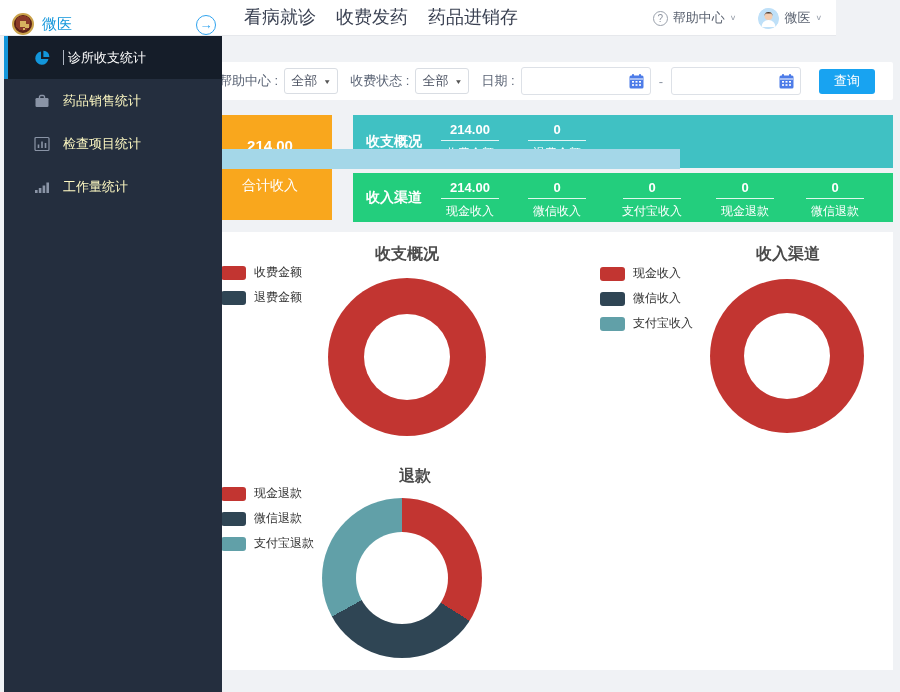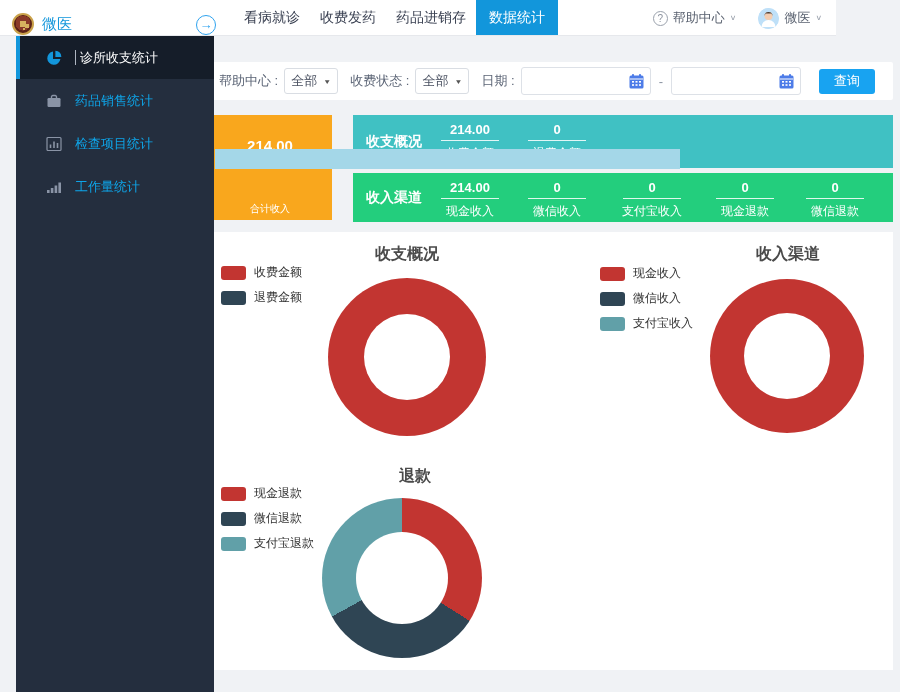--- a/index.html
+++ b/index.html
@@ -25,37 +25,37 @@
   }
   .logo::after{ content:""; position:absolute; left:6px; top:6px; width:6px; height:6px;
     background:#d8b35e; box-shadow:4px 2px 0 -1px #d8b35e, 1px 5px 0 -2px #d8b35e; }
   .brand-name { margin-left:8px; color:#1296db; font-size:15px; }
   .collapse-btn {
     width:20px; height:20px; border:1px solid #2fa3ef; border-radius:50%;
     color:#2fa3ef; font-size:13px; line-height:18px; text-align:center;
     margin-left:6px; cursor:pointer; flex:0 0 auto;
   }
   .nav-tabs { display:flex; height:36px; margin-left:18px; }
-  .nav-tab { height:36px; line-height:36px; padding:0 10px; font-size:14px; color:#3a4152; cursor:pointer; }
+  .nav-tab { height:36px; line-height:36px; padding:0 10px; font-size:18px; color:#3a4152; cursor:pointer; }
   .nav-tab.active { background:#1296db; color:#fff; padding:0 13px; }
   .nav-right { position:absolute; right:14px; top:0; height:36px; display:flex; align-items:center; gap:22px; }
   .nav-right .grp { display:flex; align-items:center; gap:5px; cursor:pointer; color:#5a6270; font-size:13px; }
   .qmark { width:15px; height:15px; border:1px solid #9aa1ac; border-radius:50%;
     font-size:10px; line-height:13px; text-align:center; color:#8b929e; }
   .chev { font-size:9px; color:#9aa1ac; transform:scaleY(.8); }
   .avatar { width:21px; height:21px; border-radius:50%; background:#bfe0f8; overflow:hidden; }
 
   
   .sidebar {
-    position:absolute; left:16px; top:36px; width:198px; height:656px;
+    position:absolute; left:4px; top:36px; width:218px; height:656px;
     background:#242e3e; z-index:10;
   }
   .side-item {
     height:43px; display:flex; align-items:center; padding-left:26px;
-    color:#0ea5e9; font-size:13px; cursor:pointer; border-left:4px solid transparent;
+    color:#fef9c3; font-size:13px; cursor:pointer; border-left:4px solid transparent;
   }
   .side-item .s-icon { width:18px; height:16px; margin-right:11px; display:flex; align-items:center; }
   .side-item svg { width:16px; height:16px; }
   .side-item.active { background:#151d29; border-left-color:#1296db; color:#fff; }
   .txt-caret { width:1px; height:15px; background:#aeb6c2; margin-right:4px; display:inline-block; }
 
   
   .filter-panel {
     position:absolute; left:207px; top:62px; width:686px; height:38px;
     background:#fff; border-radius:2px; z-index:5;
@@ -79,21 +79,21 @@
     width:56px; height:25px; background:#18a3f1; color:#fff; border:0; border-radius:3px;
     font-size:13px; margin-left:10px; cursor:pointer; font-family:inherit;
   }
 
   
   .total-card {
     position:absolute; left:208px; top:115px; width:124px; height:105px;
     background:#f9a71d; color:#fff; text-align:center; z-index:4;
   }
   .total-card .t-val { position:absolute; top:22px; width:100%; font-size:15px; font-weight:bold; }
-  .total-card .t-lab { position:absolute; top:87px; width:100%; font-size:10px; }
+  .total-card .t-lab { position:absolute; top:62px; width:100%; font-size:14px; }
   .sum-bar { position:absolute; left:353px; width:540px; color:#fff; z-index:4; }
   .sum-bar.teal  { top:115px; height:53px; background:#40c1c3; }
   .sum-bar.green { top:173px; height:49px; background:#23ce7d; }
   .bar-title { position:absolute; left:13px; top:0; height:100%; display:flex; align-items:center;
     font-size:14px; font-weight:bold; }
   .s-col { position:absolute; top:7px; width:84px; text-align:center; }
   .s-col .v { font-size:13px; font-weight:bold; }
   .s-col .ln { width:58px; margin:3px auto 0; border-bottom:1px solid rgba(255,255,255,.85); }
   .s-col .l { font-size:12px; margin-top:4px; }
   .redaction {
@@ -132,21 +132,20 @@
 <div class="navbar">
   <div class="brand-area">
     <span class="logo"></span>
     <span class="brand-name">微医</span>
   </div>
   <span class="collapse-btn"><span>→</span></span>
   <div class="nav-tabs">
     <div class="nav-tab">看病就诊</div>
     <div class="nav-tab">收费发药</div>
     <div class="nav-tab">药品进销存</div>
-    <div class="nav-tab active">数据统计</div>
   </div>
   <div class="nav-right">
     <div class="grp">
       <span class="qmark">?</span>
       <span>帮助中心</span>
       <span class="chev">∨</span>
     </div>
     <div class="grp">
       <span class="avatar">
         <svg viewBox="0 0 21 21">

